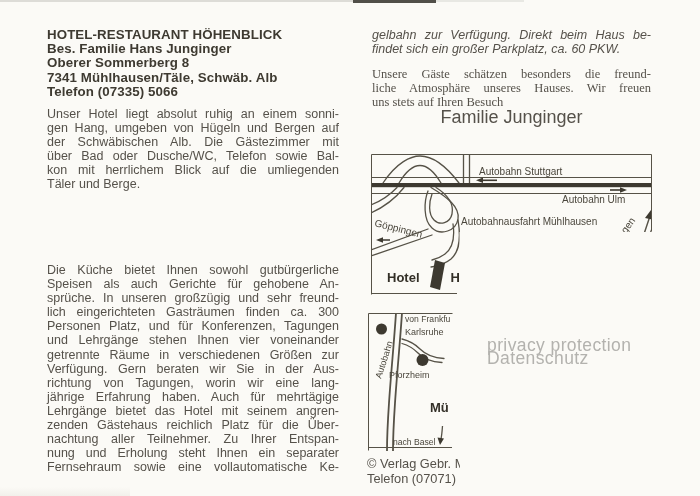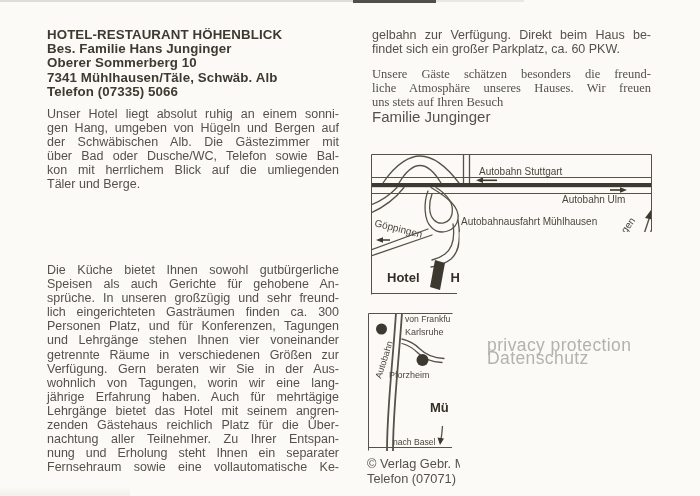--- a/index.html
+++ b/index.html
@@ -11,21 +11,21 @@
   }
   .abs { position:absolute; }
 
   
   .header-block { font-size:13.3px; line-height:14.2px; font-weight:bold; color:var(--ink_bold,#3e3a31); letter-spacing:.1px; }
   .body-text { font-size:12.5px; line-height:14.1px; color:var(--ink,#55514a); }
   .lines .tl { text-align:justify; text-align-last:justify; }
   .lines .tl:last-child { text-align-last:left; }
   .lines.j-all .tl:last-child { text-align-last:justify; }
   .plain .tl { text-align:left; }
-  .signature { font-size:15px; line-height:14px; color:var(--ink,#55514a); text-align:left; }
+  .signature { font-size:18px; line-height:14px; color:var(--ink,#55514a); text-align:center; }
   .watermark { font-size:17.5px; line-height:12.8px; color:var(--watermark,#b3b2ae); text-align:center; letter-spacing:.4px; }
   .imprint { font-size:12.8px; line-height:14.6px; color:var(--ink,#55514a); width:93px; overflow:hidden; }
   .imprint .tl { white-space:nowrap; }
 
   
   .art-a { left:0; top:0; width:356px; height:2px; background:#cdccc6; opacity:.65; }
   .art-b { left:353px; top:0; width:83px; height:3px; background:#514f49; }
   .art-c { left:436px; top:0; width:88px; height:2px; background:#d6d5cf; opacity:.5; }
   .art-d { left:0; top:487px; width:130px; height:9px; background:linear-gradient(to top,#eae8e1,rgba(234,232,225,0)); opacity:.55; }
 
@@ -49,21 +49,21 @@
 <div class="page">
 
   <div class="abs art-a"></div>
   <div class="abs art-b"></div>
   <div class="abs art-c"></div>
   <div class="abs art-d"></div>
 
   <div class="abs header-block plain" style="left:47px; top:28px; width:310px;">
       <div class="tl">HOTEL-RESTAURANT HÖHENBLICK</div>
       <div class="tl">Bes. Familie Hans Junginger</div>
-      <div class="tl">Oberer Sommerberg 10</div>
+      <div class="tl">Oberer Sommerberg 8</div>
       <div class="tl">7341 Mühlhausen/Täle, Schwäb. Alb</div>
       <div class="tl">Telefon (07335) 5066</div>
     </div>
 
   <div class="abs body-text lines" style="left:47px; top:107px; width:292px;">
       <div class="tl">Unser Hotel liegt absolut ruhig an einem sonni-</div>
       <div class="tl">gen Hang, umgeben von Hügeln und Bergen auf</div>
       <div class="tl">der Schwäbischen Alb. Die Gästezimmer mit</div>
       <div class="tl">über Bad oder Dusche/WC, Telefon sowie Bal-</div>
       <div class="tl">kon mit herrlichem Blick auf die umliegenden</div>
@@ -71,30 +71,30 @@
     </div>
   <div class="abs body-text lines j-all" style="left:47px; top:243px; width:292px;margin-top:20px;">
       <div class="tl">Die Küche bietet Ihnen sowohl gutbürgerliche</div>
       <div class="tl">Speisen als auch Gerichte für gehobene An-</div>
       <div class="tl">sprüche. In unseren großzügig und sehr freund-</div>
       <div class="tl">lich eingerichteten Gasträumen finden ca. 300</div>
       <div class="tl">Personen Platz, und für Konferenzen, Tagungen</div>
       <div class="tl">und Lehrgänge stehen Ihnen vier voneinander</div>
       <div class="tl">getrennte Räume in verschiedenen Größen zur</div>
       <div class="tl">Verfügung. Gern beraten wir Sie in der Aus-</div>
-      <div class="tl">wohnlich von Tagungen, worin wir eine lang-</div>
+      <div class="tl">richtung von Tagungen, worin wir eine lang-</div>
       <div class="tl">jährige Erfahrung haben. Auch für mehrtägige</div>
       <div class="tl">Lehrgänge bietet das Hotel mit seinem angren-</div>
       <div class="tl">zenden Gästehaus reichlich Platz für die Über-</div>
       <div class="tl">nachtung aller Teilnehmer. Zu Ihrer Entspan-</div>
       <div class="tl">nung und Erholung steht Ihnen ein separater</div>
       <div class="tl">Fernsehraum sowie eine vollautomatische Ke-</div>
     </div>
 
-  <div class="abs body-text lines" style="left:372px; top:28px; width:279px;">
+  <div class="abs body-text lines" style="left:372px; top:28px; width:279px;font-style:italic;">
       <div class="tl">gelbahn zur Verfügung. Direkt beim Haus be-</div>
       <div class="tl">findet sich ein großer Parkplatz, ca. 60 PKW.</div>
     </div>
   <div class="abs body-text lines" style="left:372px; top:67px; width:279px;font-family:Liberation Serif, serif;">
       <div class="tl">Unsere Gäste schätzen besonders die freund-</div>
       <div class="tl">liche Atmosphäre unseres Hauses. Wir freuen</div>
       <div class="tl">uns stets auf Ihren Besuch</div>
     </div>
   <div class="abs signature" style="left:372px; top:110px; width:279px;">Familie Junginger</div>
 

